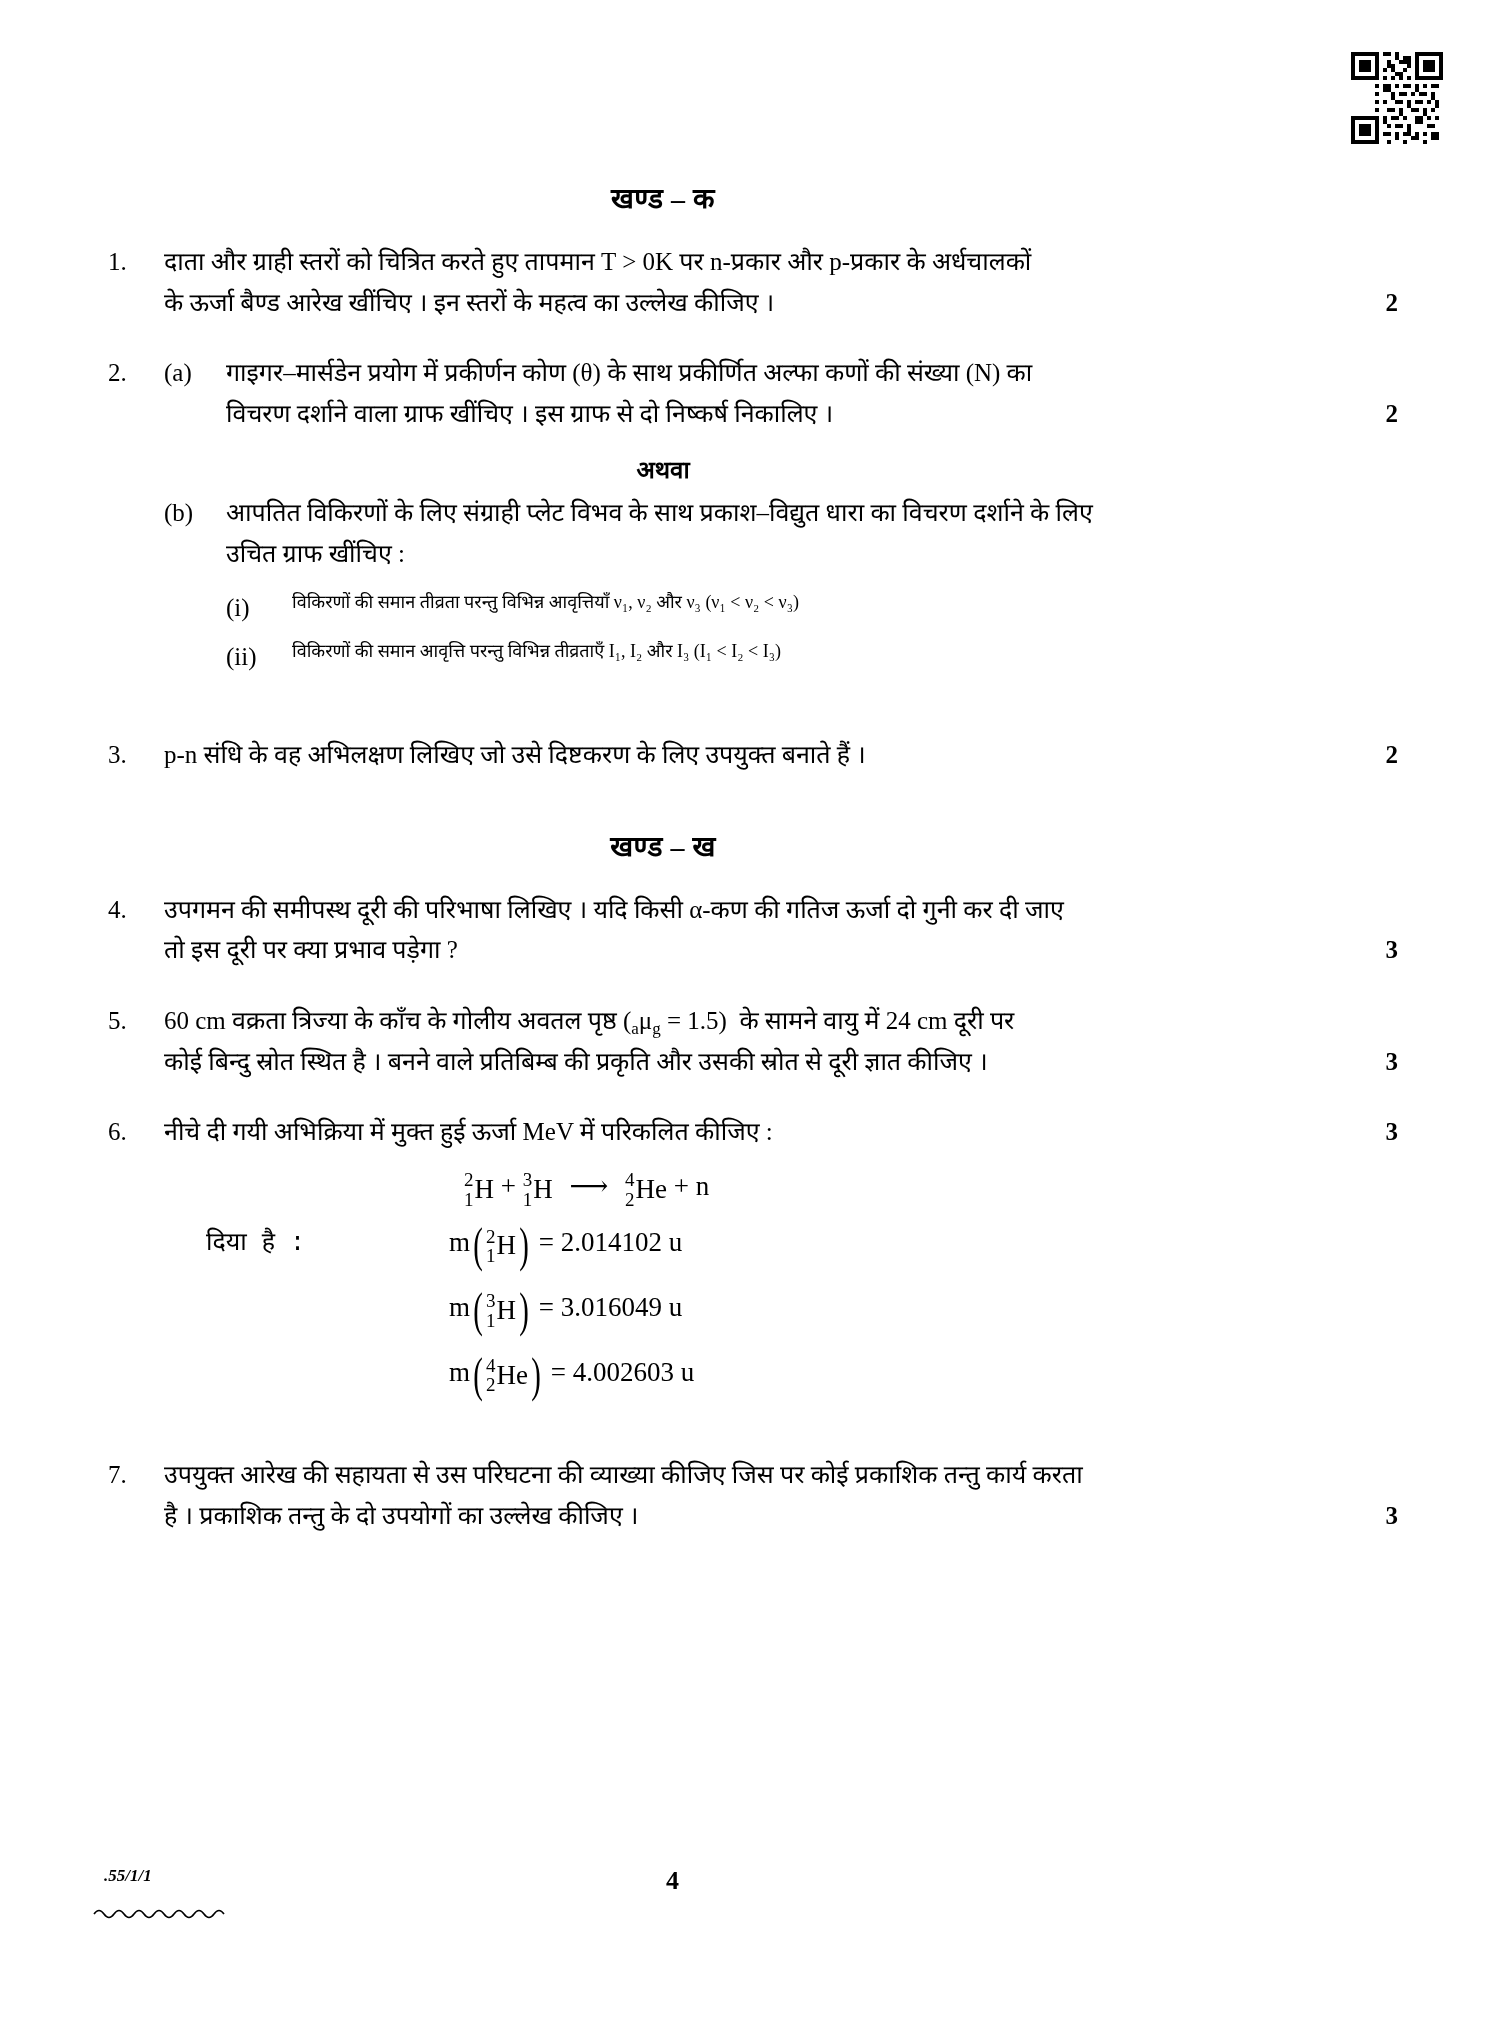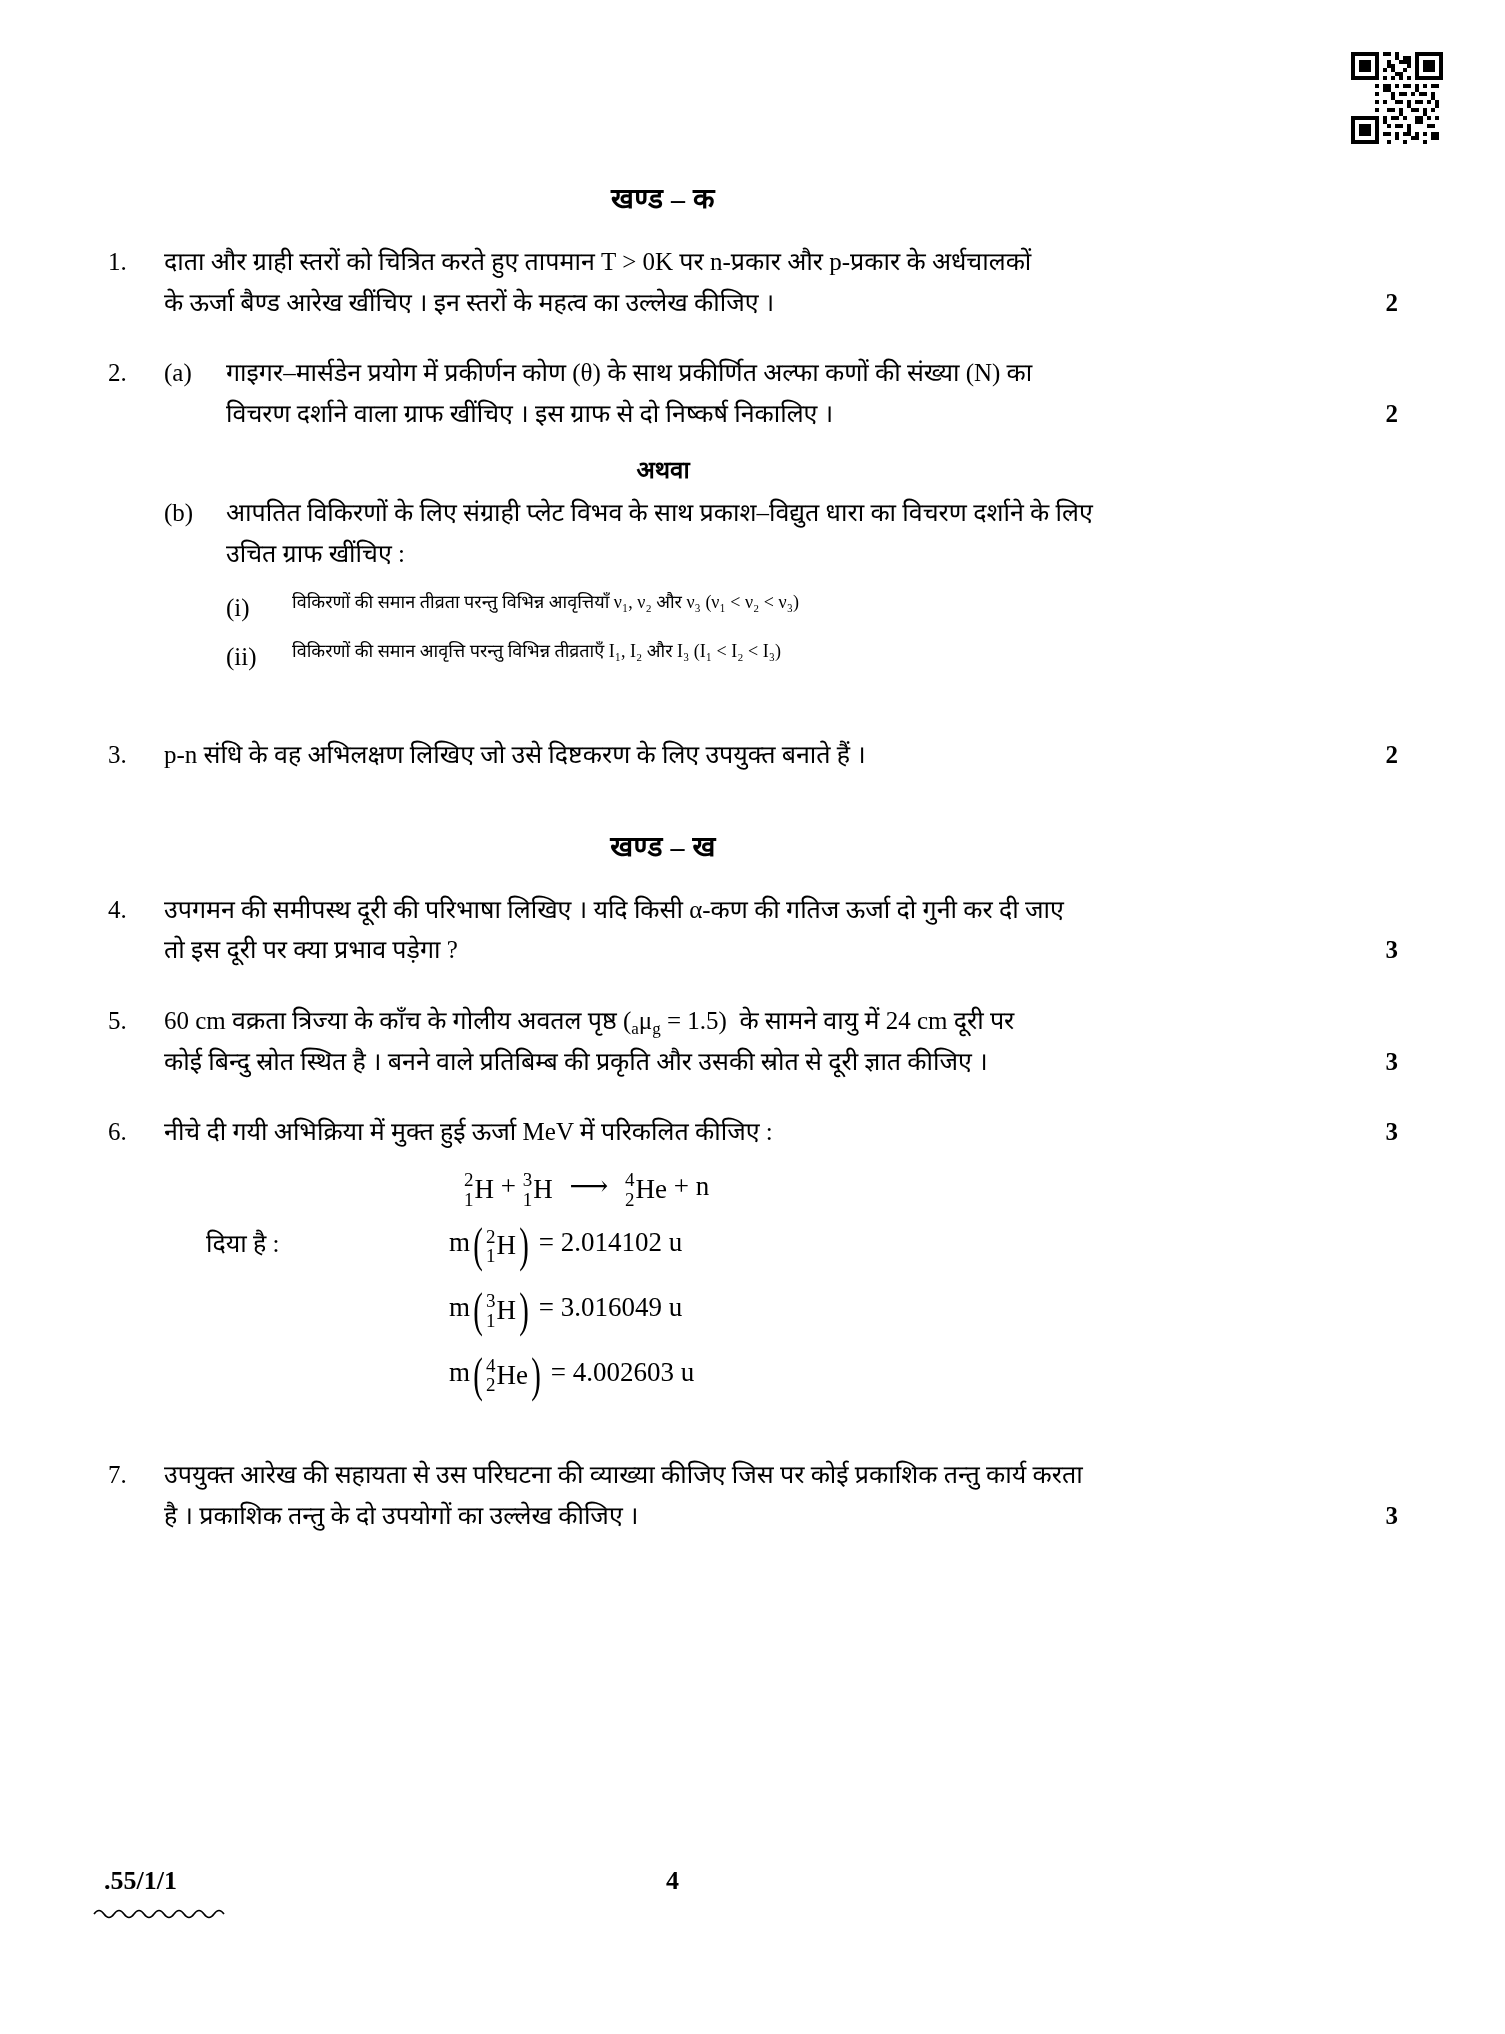--- a/index.html
+++ b/index.html
@@ -157,20 +157,21 @@
   .given-row {
     display: flex;
     align-items: center;
     margin-bottom: 18px;
   }
   .given-label {
     width: 175px;
     flex: 0 0 175px;
     padding-left: 42px;
     font-size: 25px;
+    font-family: Liberation Mono, monospace;
   }
   .given-eq {
     flex: 1 1 auto;
     padding-left: 68px;
     font-size: 27px;
     white-space: nowrap;
   }
   .paren {
     display: inline-block;
     font-size: 48px;
@@ -185,22 +186,23 @@
     position: absolute;
     left: 0;
     right: 0;
     bottom: 108px;
     height: 60px;
   }
   .footer-code {
     position: absolute;
     left: 104px;
     top: 0;
-    font-size: 26px;
+    font-size: 17px;
     font-weight: bold;
+    font-style: italic;
   }
   .footer-page {
     position: absolute;
     left: 0;
     right: 0;
     top: 0;
     text-align: center;
     font-size: 26px;
     font-weight: bold;
     padding-right: 160px;

